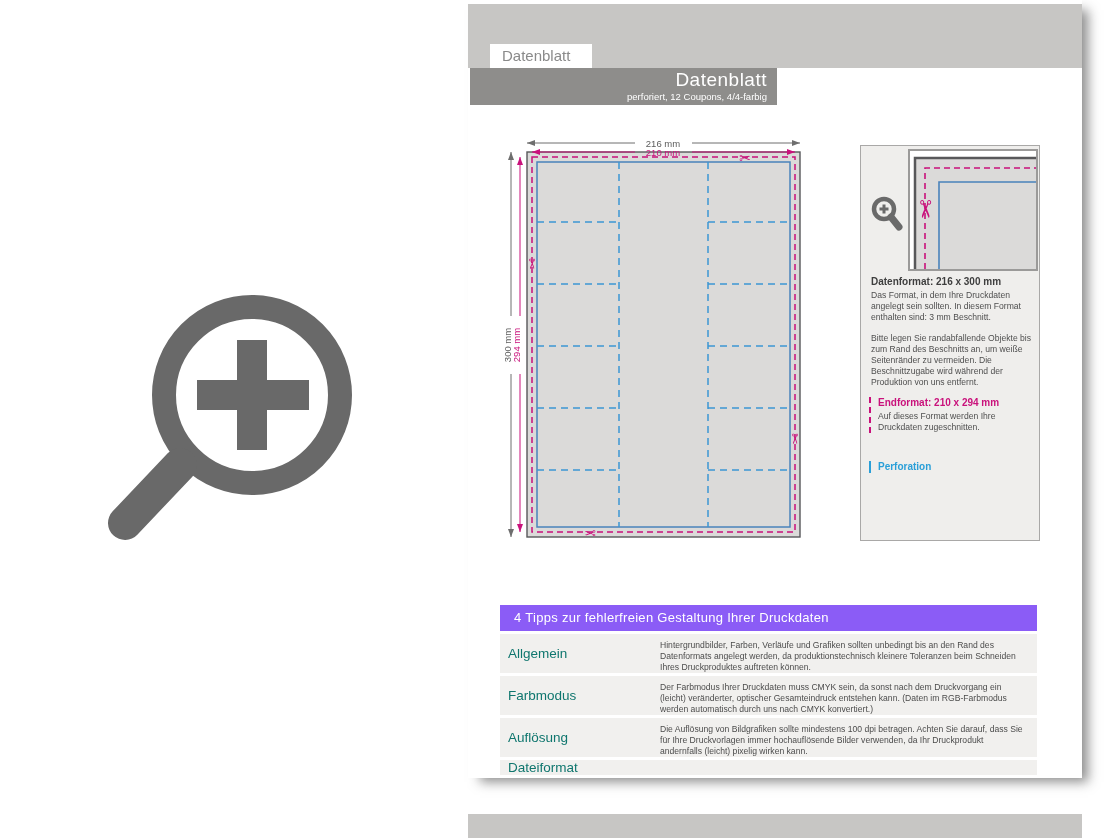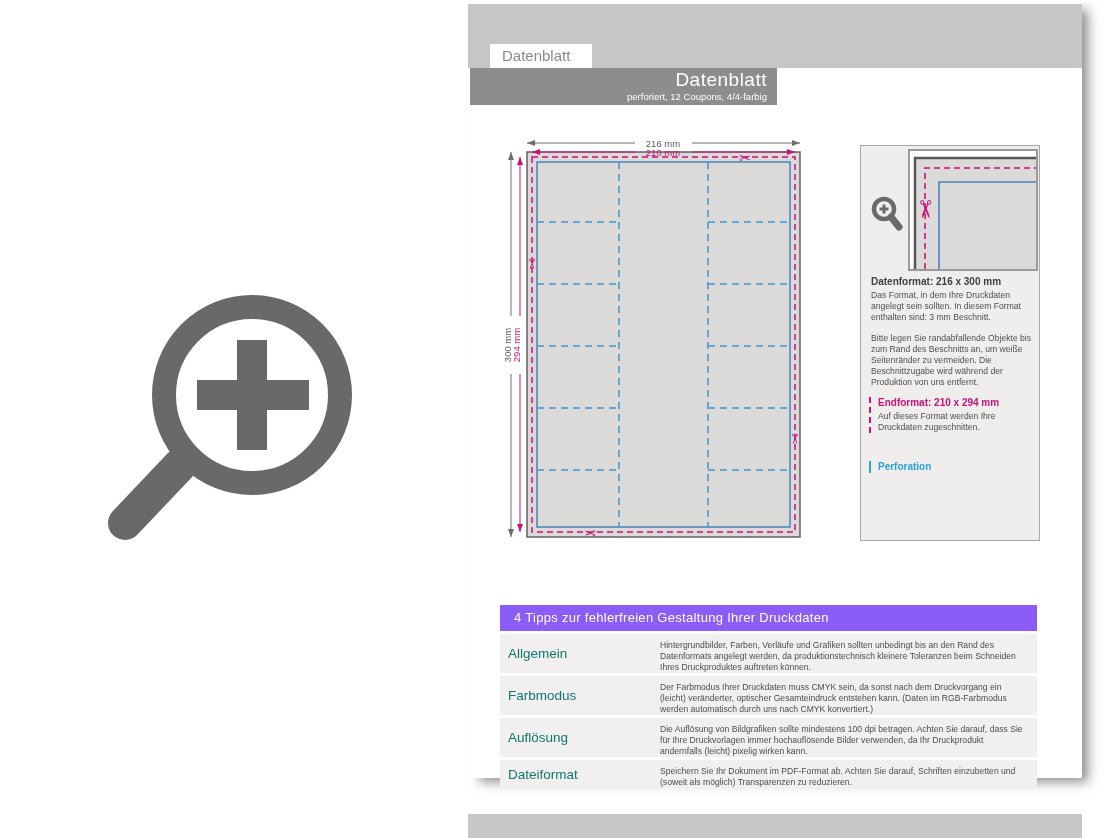--- a/index.html
+++ b/index.html
@@ -186,17 +186,16 @@
     <div class="trow">
       <div class="lbl">Farbmodus</div>
       <div class="txt">Der Farbmodus Ihrer Druckdaten muss CMYK sein, da sonst nach dem Druckvorgang ein (leicht) veränderter, optischer Gesamteindruck entstehen kann. (Daten im RGB-Farbmodus werden automatisch durch uns nach CMYK konvertiert.)</div>
     </div>
     <div class="trow">
       <div class="lbl">Auflösung</div>
       <div class="txt">Die Auflösung von Bildgrafiken sollte mindestens 100 dpi betragen. Achten Sie darauf, dass Sie für Ihre Druckvorlagen immer hochauflösende Bilder verwenden, da Ihr Druckprodukt andernfalls (leicht) pixelig wirken kann.</div>
     </div>
     <div class="trow">
       <div class="lbl">Dateiformat</div>
-      <div class="txt">Speichern Sie Ihr Dokument im PDF-Format ab. Achten Sie darauf, Schriften einzubetten und (soweit als möglich) Transparenzen zu reduzieren.</div>
     </div>
   </div>
 
 </div>
 
 </body></html>

